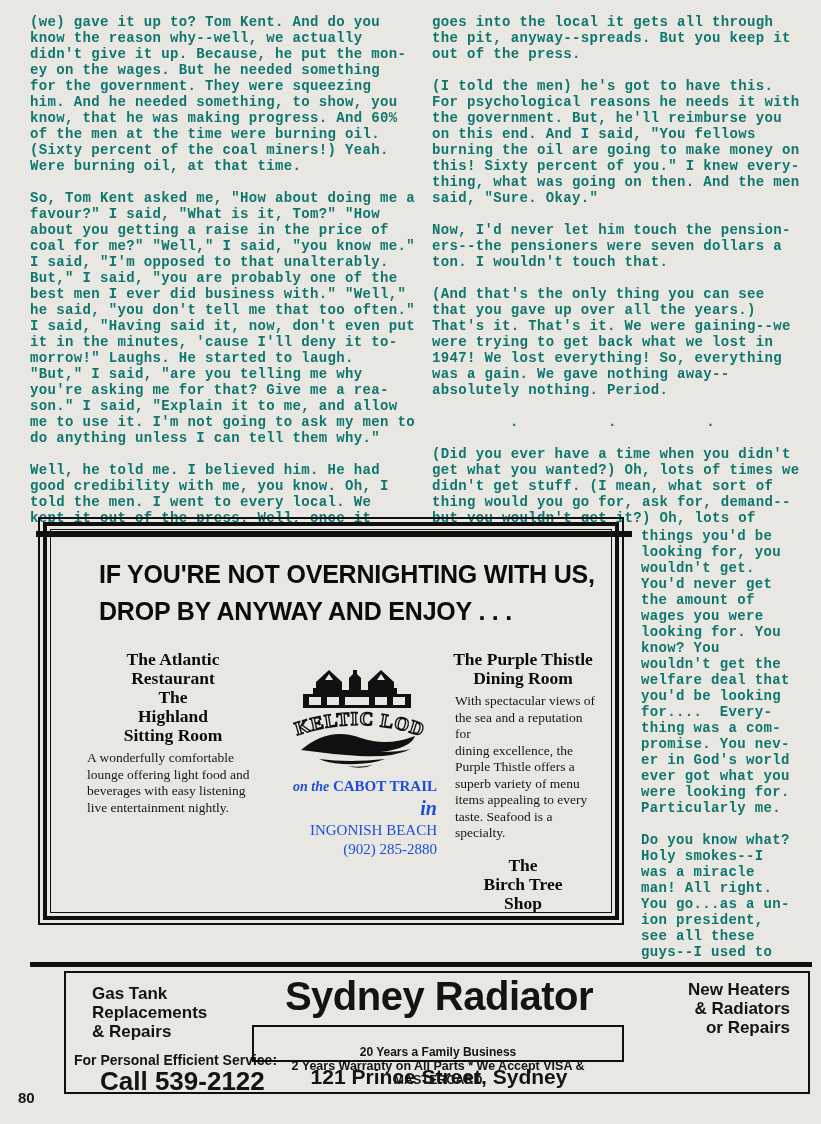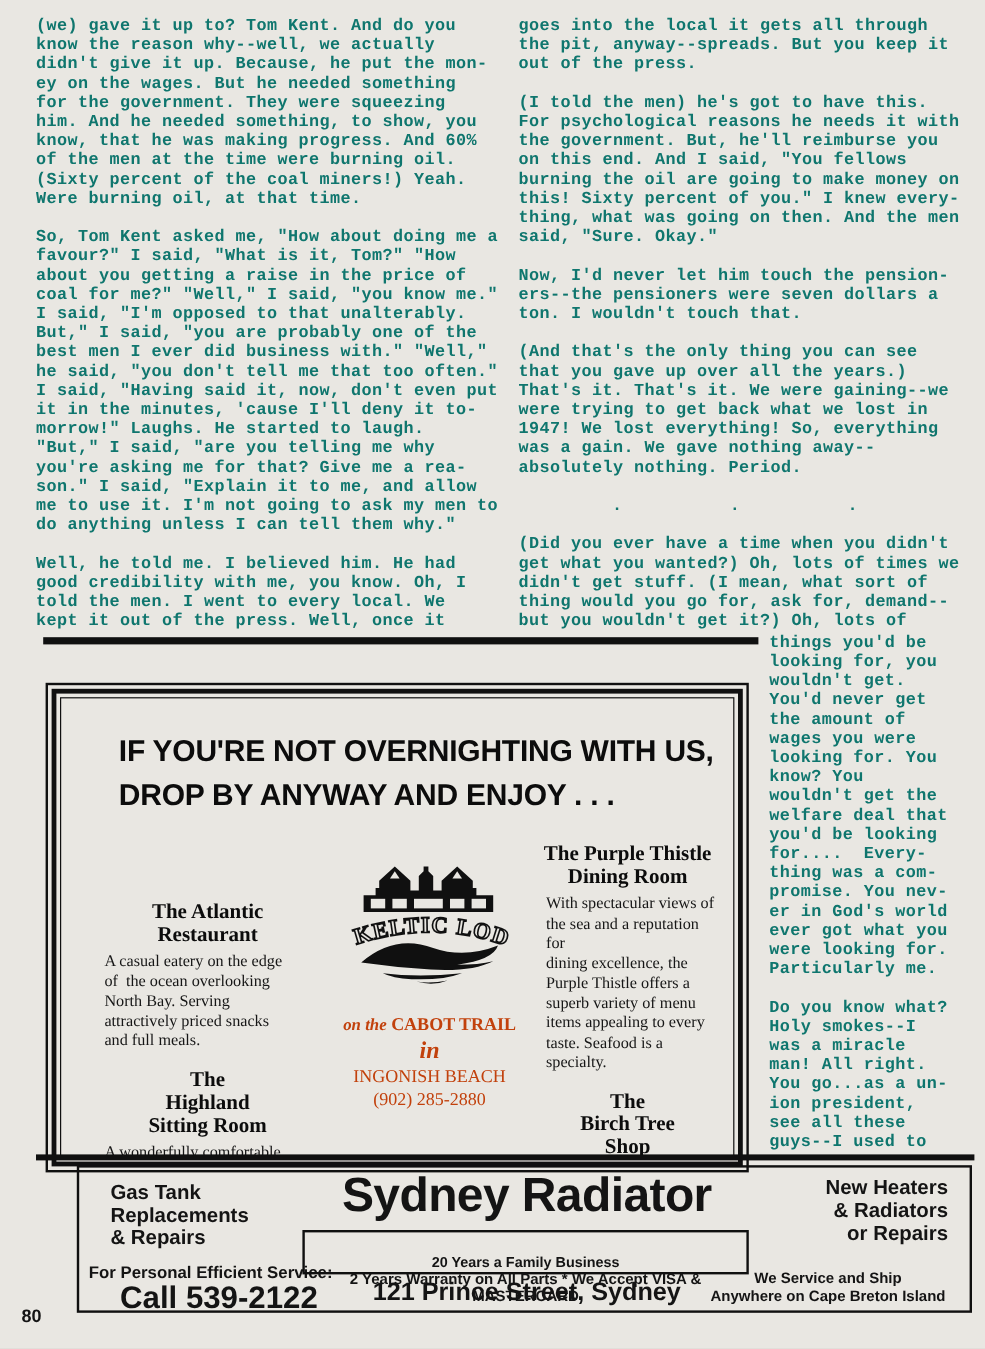--- a/index.html
+++ b/index.html
@@ -18,37 +18,37 @@
   }
   .mono-block p { margin:0 0 16px 0; white-space:pre-wrap; }
   #left-col  { left:30px;  top:14px; width:398px; }
   #right-col { left:432px; top:14px; width:394px; }
   #narrow-col{ left:641px; top:528px; width:178px; }
   .dots-row { display:flex; justify-content:space-between;
               width:205px; margin:10px 90px 16px 78px; }
   .dots-row span { font-weight:700; }
   
   #keltic-rule { position:absolute; left:36px; top:531px; width:596px; height:6px; background:#101010; }
-  #keltic-frame1 { position:absolute; left:38px; top:569px; width:586px; height:408px;
+  #keltic-frame1 { position:absolute; left:38px; top:517px; width:586px; height:408px;
                    border:2px solid #101010; padding:3px; box-sizing:border-box; }
   #keltic-frame2 { border:4px solid #101010; padding:3px; width:100%; height:100%; box-sizing:border-box; }
   #keltic-frame3 { border:1px solid #101010; width:100%; height:100%; box-sizing:border-box;
                    position:relative; overflow:hidden; }
   .keltic-headline { margin:26px 10px 0 48px; font-weight:700; font-size:25px; line-height:37px;
                      letter-spacing:-0.2px; color:#0c0c0c; }
   .keltic-cols { display:flex; margin:20px 14px 0 22px; font-family:"Liberation Serif",serif; }
-  .kcol1 { flex:0 0 200px;margin-top:48px; }
+  .kcol1 { flex:0 0 200px; }
   .kcol2 { flex:0 0 158px; margin:14px 6px 0 6px; text-align:center; }
   .kcol3 { flex:1 1 auto; padding-left:6px; }
   .venue-title { text-align:center; font-weight:700; font-size:17.5px; line-height:19px;
                  white-space:pre-wrap; color:#0c0c0c; }
   .venue-body  { margin:5px 0 14px 14px; font-size:13.5px; line-height:16.5px;
                  white-space:pre-wrap; color:#161616; }
   .kcol3 .venue-body { margin-left:6px; }
-  .keltic-address { margin-top:26px; font-size:15px; color:#c2410c; }
+  .keltic-address { margin-top:10px; font-size:15px; color:#1d4ed8;text-align:right; }
   .keltic-address .row1 { font-weight:700; }
   .keltic-address .it { font-style:italic; font-weight:700; font-size:14px; }
   .keltic-address .row { margin-top:2px; font-weight:400; }
   .keltic-address .row-in { font-style:italic; font-weight:700; font-size:20px; margin-top:2px; }
   #keltic-logo { display:block; margin:0 auto; }
   
   #sydney-rule { position:absolute; left:30px; top:962px; width:782px; height:5px; background:#101010; }
   #sydney-box  { position:absolute; left:64px; top:971px; width:746px; height:123px;
                  border:2px solid #101010; box-sizing:border-box; }
   #sydney-box .abs { position:absolute; }
@@ -177,25 +177,20 @@
 
         <div class="keltic-headline">
           <div>IF YOU'RE NOT OVERNIGHTING WITH US,</div>
           <div>DROP BY ANYWAY AND ENJOY . . .</div>
         </div>
 
         <div class="keltic-cols">
           <div class="kcol1">
             <div class="venue-title">The Atlantic
 Restaurant</div>
-            <div class="venue-body">A casual eatery on the edge
-of  the ocean overlooking
-North Bay. Serving
-attractively priced snacks
-and full meals.</div>
             <div class="venue-title">The
 Highland
 Sitting Room</div>
             <div class="venue-body">A wonderfully comfortable
 lounge offering light food and
 beverages with easy listening
 live entertainment nightly.</div>
           </div>
 
           <div class="kcol2">
@@ -262,19 +257,17 @@
     <div class="abs syd-title">Sydney Radiator</div>
     <div class="abs syd-banner">
       <div class="b1">20 Years a Family Business</div>
       <div class="b2">2 Years Warranty on All Parts * We Accept VISA &amp; MASTERCARD</div>
     </div>
     <div class="abs syd-address">121 Prince Street, Sydney</div>
 
     <div class="abs heaters-title">New Heaters
 &amp; Radiators
 or Repairs</div>
-    <div class="abs ship-note">We Service and Ship
-Anywhere on Cape Breton Island</div>
   </div>
 
   <div id="page-number">80</div>
 
 </div>
 
 </body></html>

